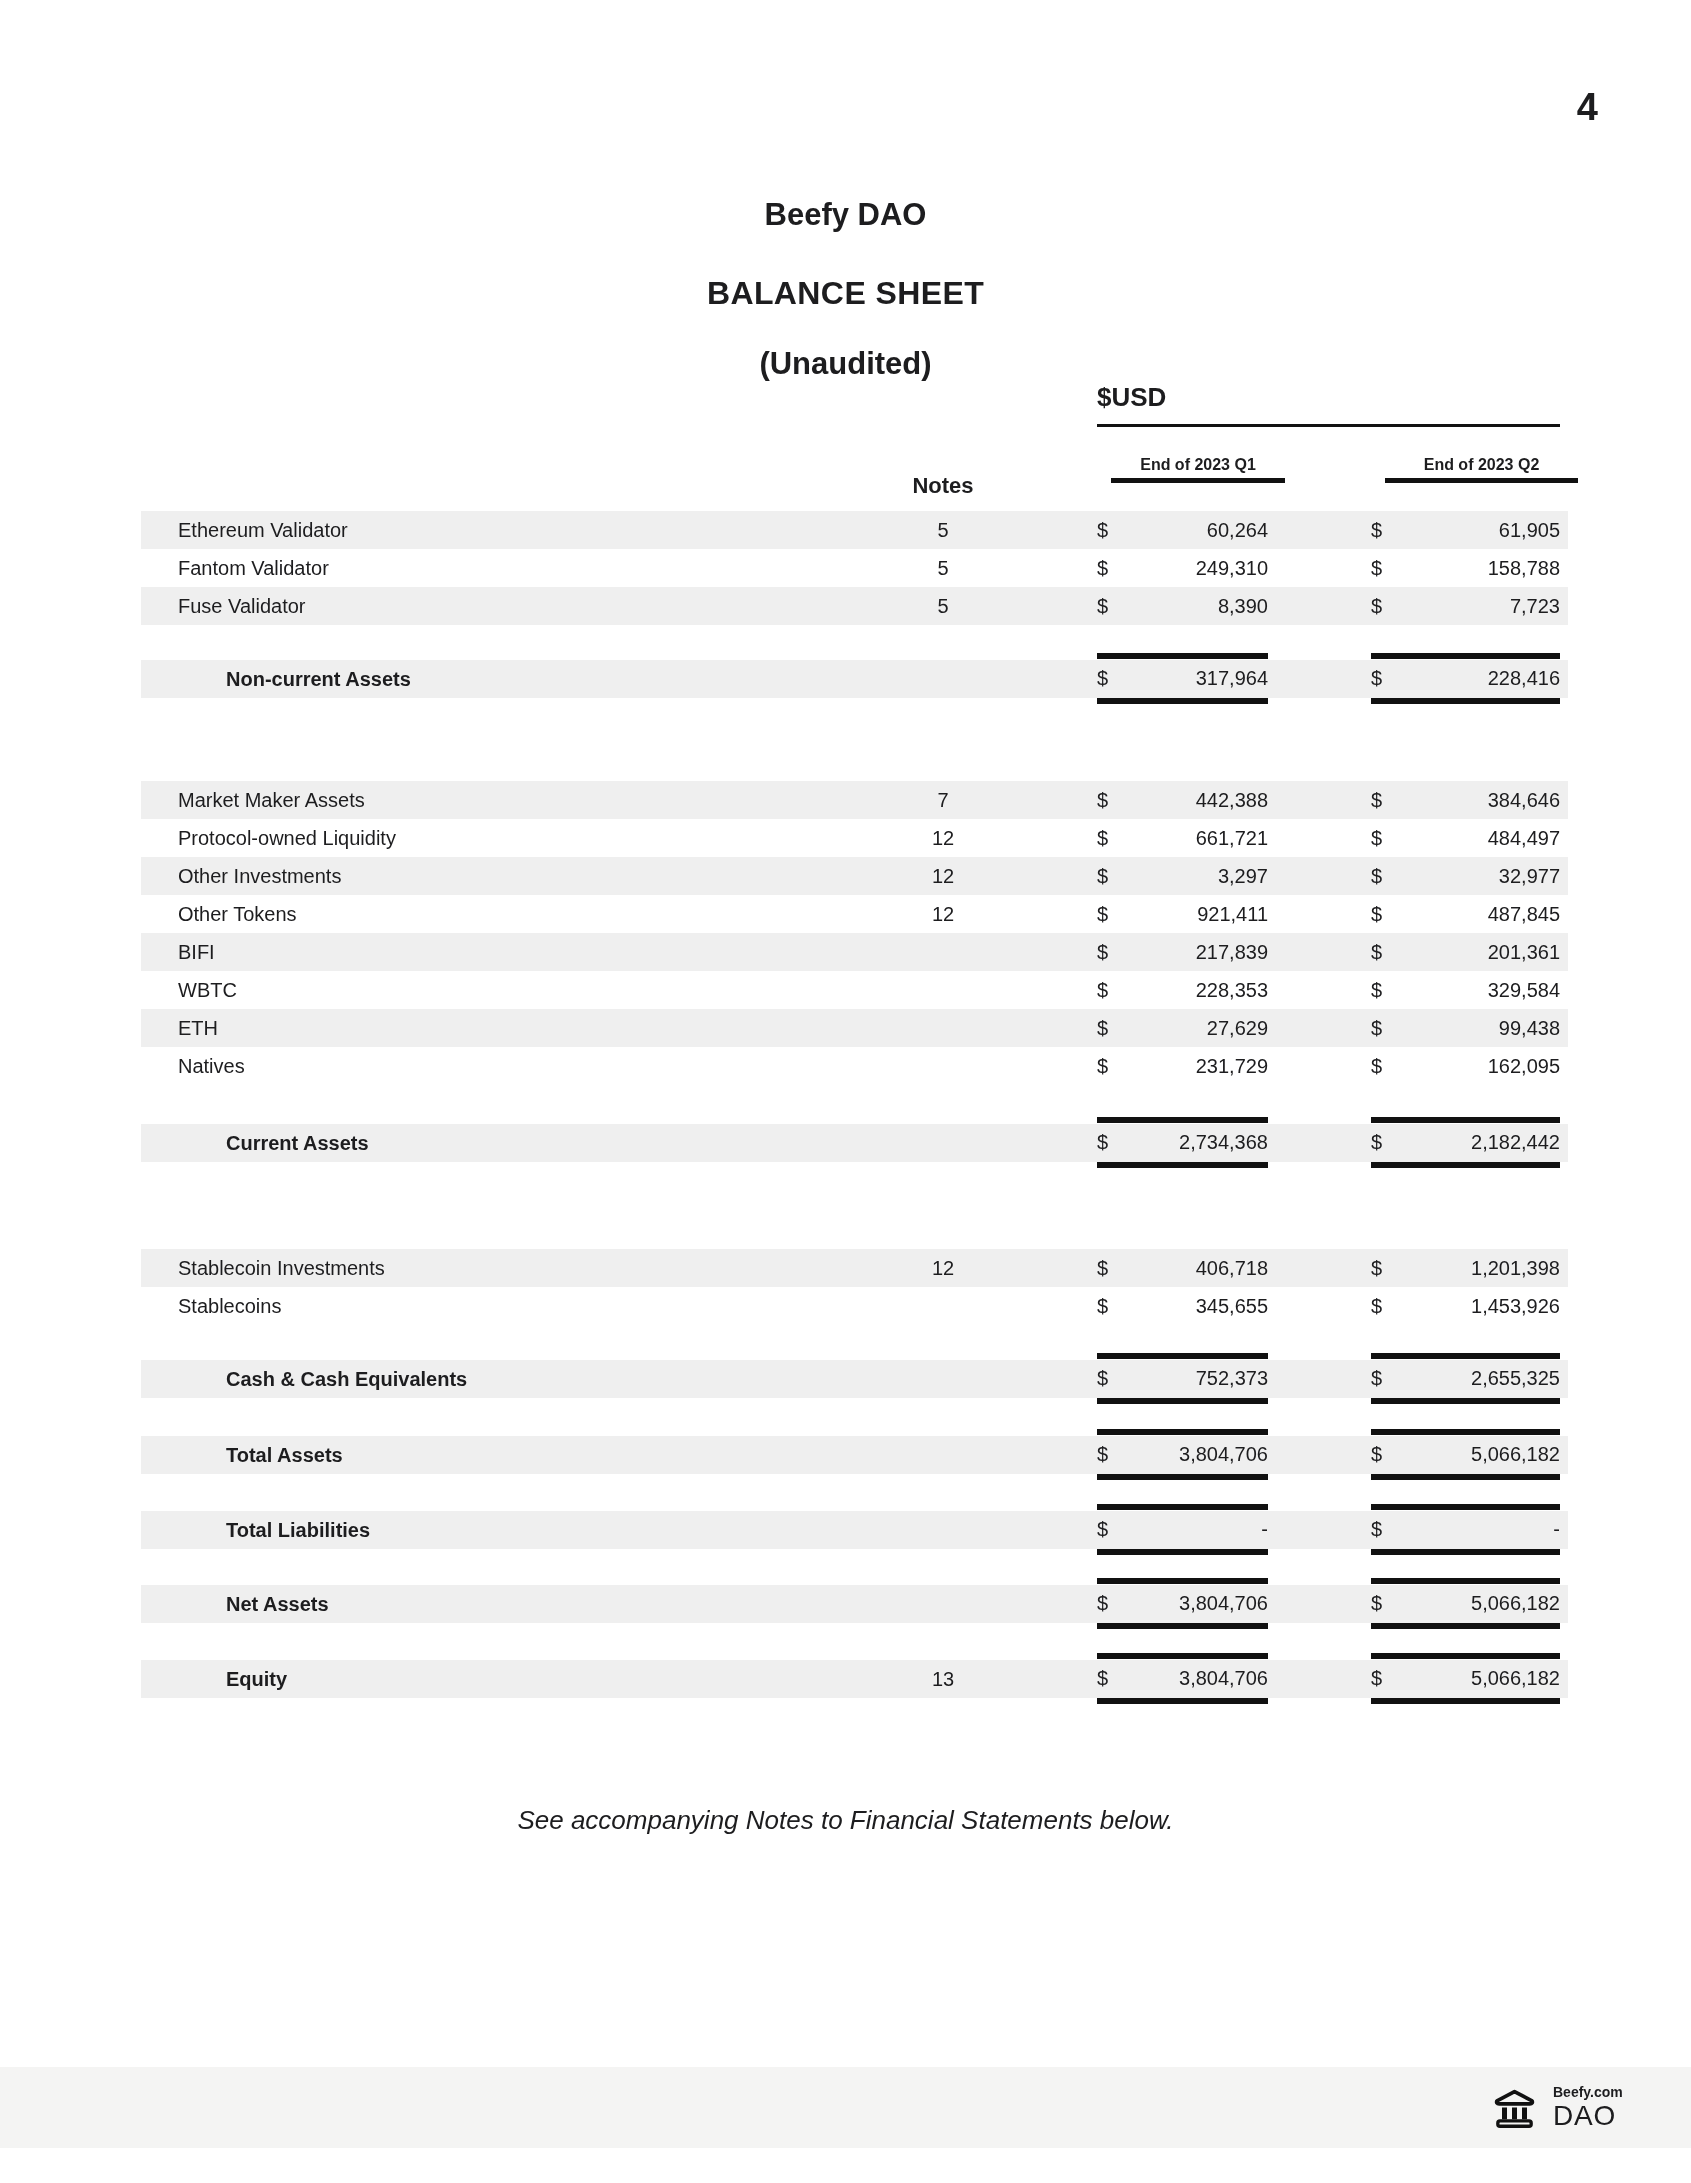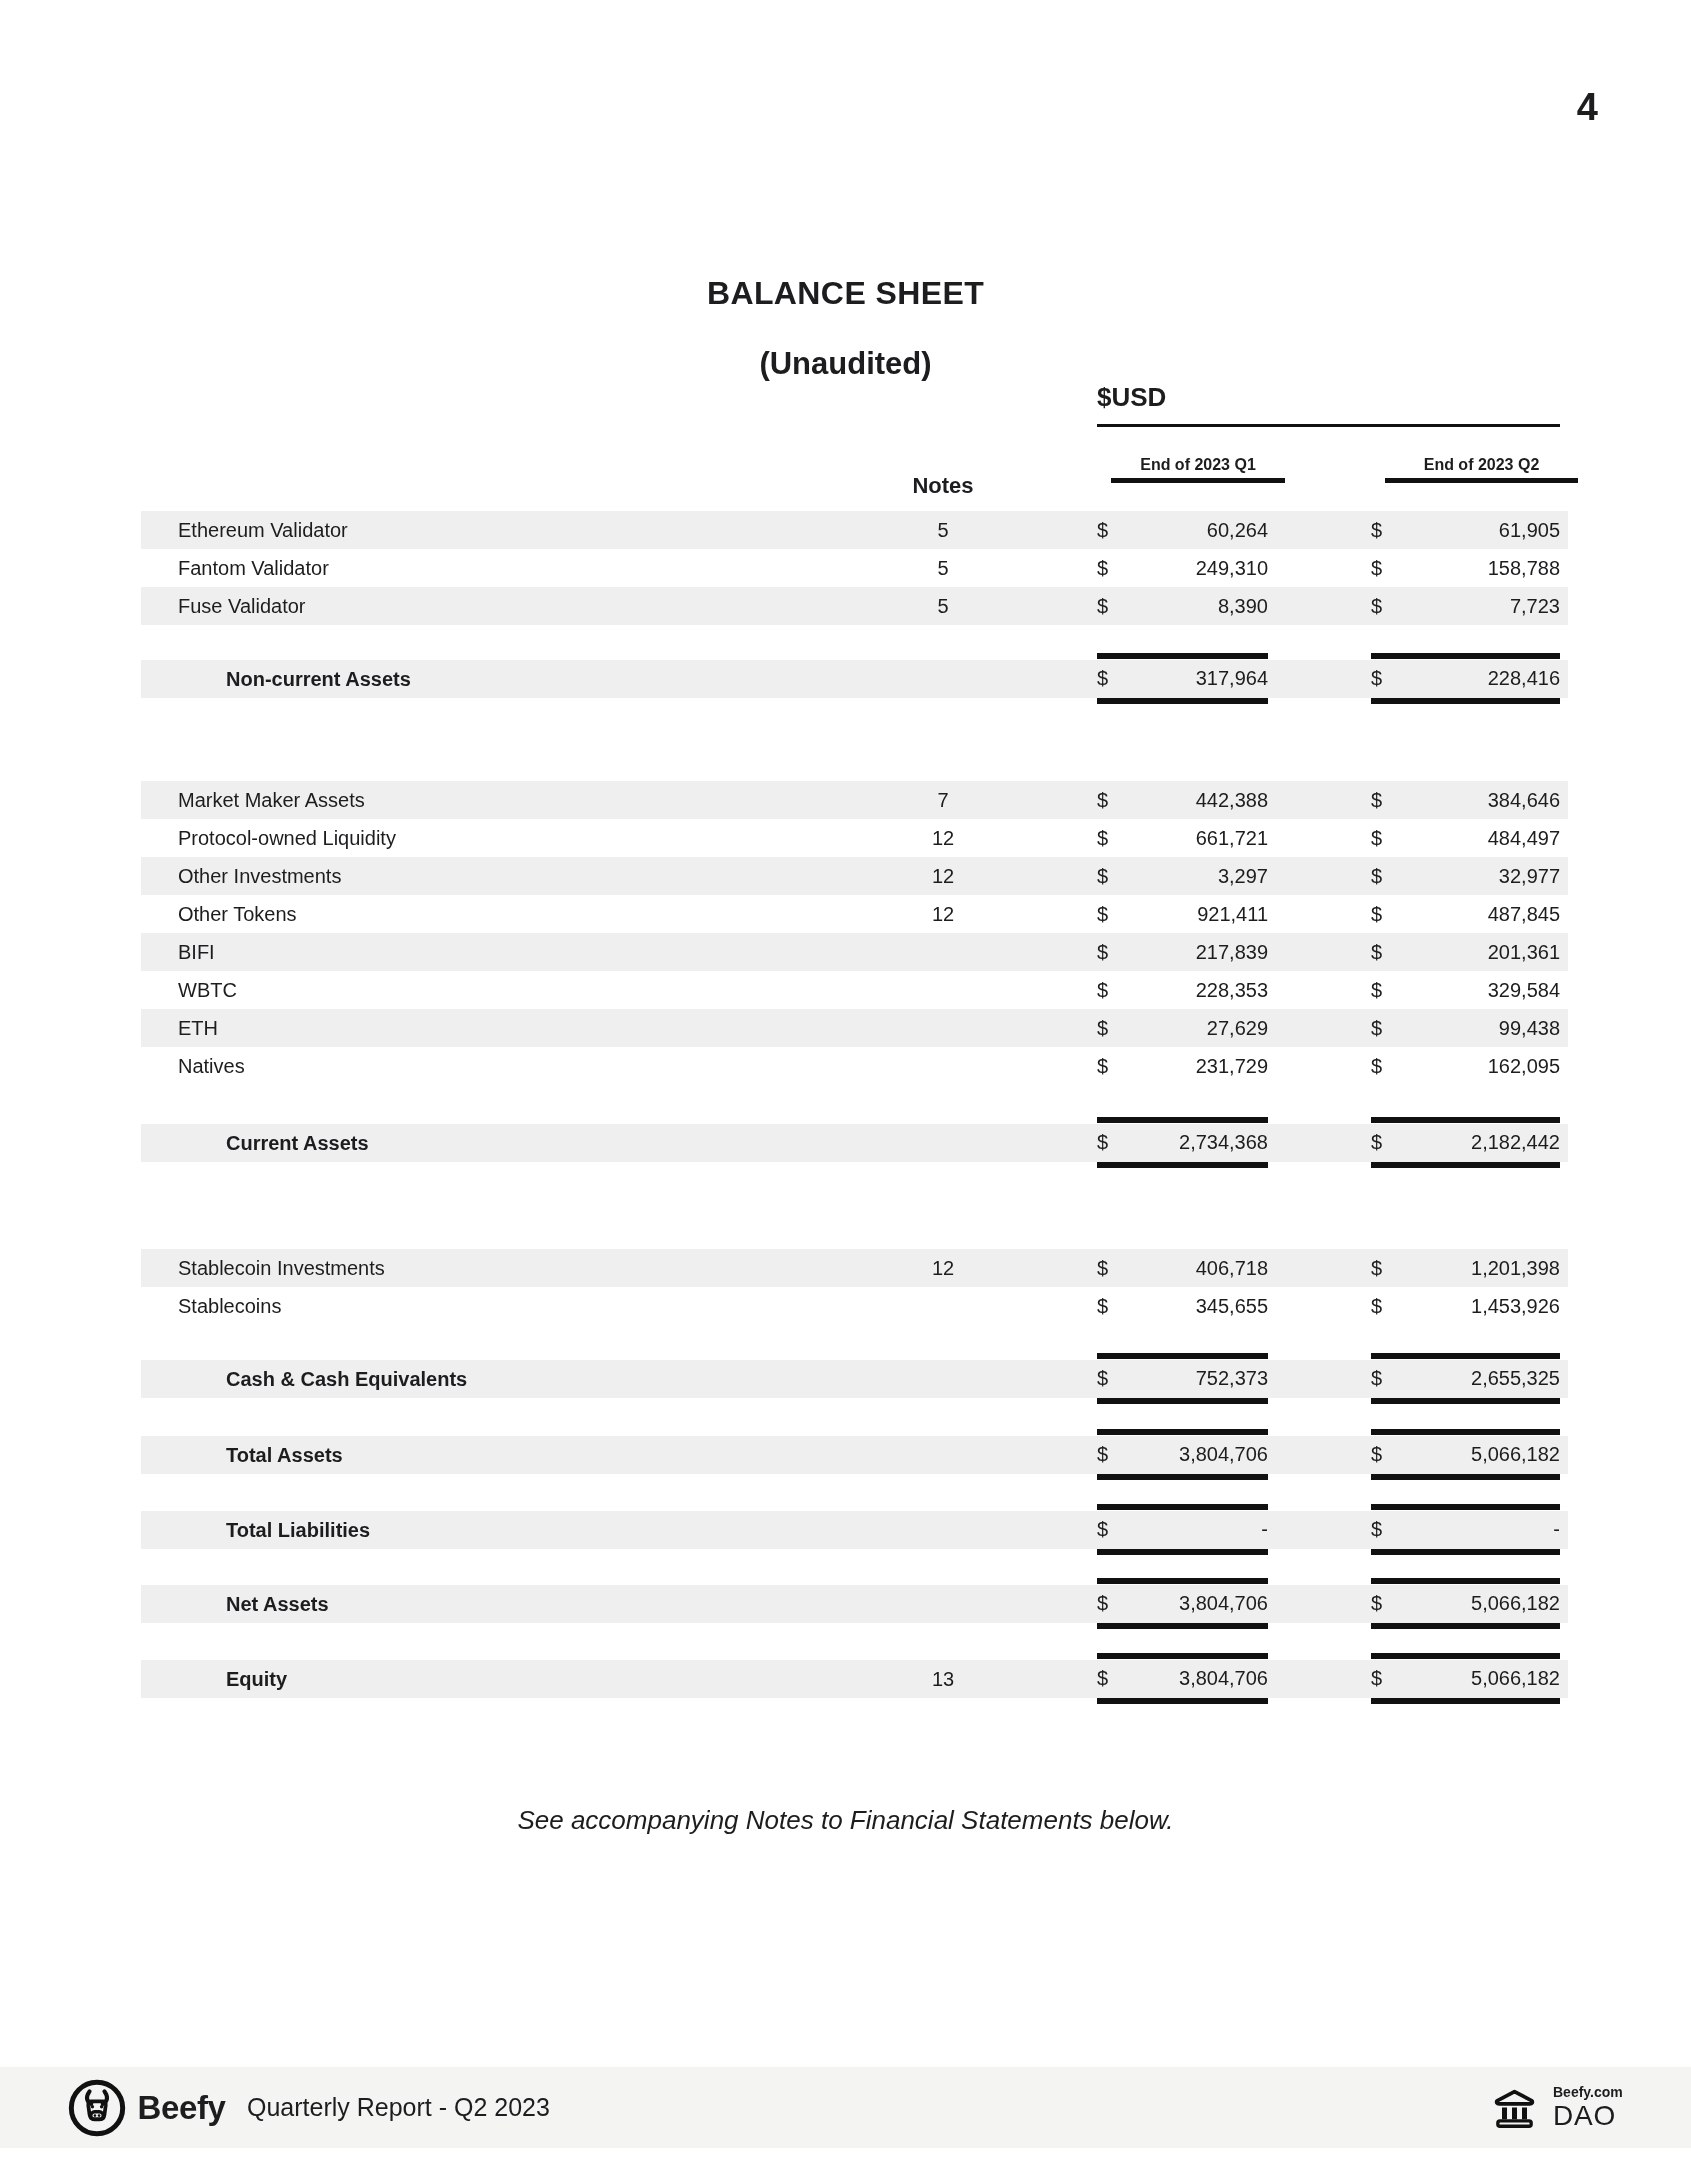--- a/index.html
+++ b/index.html
@@ -58,20 +58,21 @@
   .f-dao { font-size:28px; font-weight:400; letter-spacing:0.8px; margin-top:2.5px; }
   .icon-box { display:flex; align-items:center; }
 </style>
 </head>
 <body>
 
 <div class="page">
 
   <div class="page-num">4</div>
 
+  <div class="title title-org">Beefy DAO</div>
   <div class="title title-main">BALANCE SHEET</div>
   <div class="title title-sub">(Unaudited)</div>
 
   <div class="usd-head">$USD</div>
   <div class="col-head q1">End of 2023 Q1</div>
   <div class="col-head q2">End of 2023 Q2</div>
   <div class="notes-head">Notes</div>
 
   <div class="table">
 
@@ -333,37 +334,20 @@
           <span class="cur">$</span>
           <span class="amt">5,066,182</span>
         </span>
     </div>
 
   </div>
 
   <div class="footnote">See accompanying Notes to Financial Statements below.</div>
 
   <div class="footer">
-    <div class="f-left">
-      <span class="icon-box">
-        <svg width="58" height="58" viewBox="0 0 70 70" fill="none">
-          <circle cx="35" cy="35" r="31" stroke="#111" stroke-width="6"></circle>
-          <path d="M26 15 q-7 10 2 15" stroke="#111" stroke-width="5" stroke-linecap="round" fill="none"></path>
-          <path d="M44 15 q7 10 -2 15" stroke="#111" stroke-width="5" stroke-linecap="round" fill="none"></path>
-          <path d="M27.5 27 h15 q3.5 0 3 5 l-1.5 11 q-0.7 5.5 -5.5 5.5 h-7 q-4.8 0 -5.5 -5.5 l-1.5 -11 q-0.5 -5 3 -5 z" stroke="#111" stroke-width="4.5" stroke-linejoin="round" fill="none"></path>
-          <circle cx="29.5" cy="33.5" r="2" fill="#111"></circle>
-          <circle cx="40.5" cy="33.5" r="2" fill="#111"></circle>
-          <rect x="27.5" y="39.5" width="15" height="9.5" rx="4.7" stroke="#111" stroke-width="4" fill="none"></rect>
-          <circle cx="32.5" cy="44.2" r="1.6" fill="#111"></circle>
-          <circle cx="37.5" cy="44.2" r="1.6" fill="#111"></circle>
-        </svg>
-      </span>
-      <span class="f-brand">Beefy</span>
-      <span class="f-report">Quarterly Report - Q2 2023</span>
-    </div>
     <div class="f-right">
       <span class="icon-box">
         <svg width="45" height="45" viewBox="0 0 54 54" fill="none">
           <path d="M6 19 L27 8 L48 19 q1.5 3.5 -2.5 3.5 H8.5 q-4 0 -2.5 -3.5 Z" stroke="#111" stroke-width="4.5" stroke-linejoin="round" fill="none"></path>
           <path d="M15 27 V41 M27 27 V41 M39 27 V41" stroke="#111" stroke-width="6"></path>
           <rect x="7" y="43" width="40" height="6.5" rx="2.5" stroke="#111" stroke-width="4" fill="none"></rect>
         </svg>
       </span>
       <span class="f-right-text">
         <span class="f-site">Beefy.com</span>

